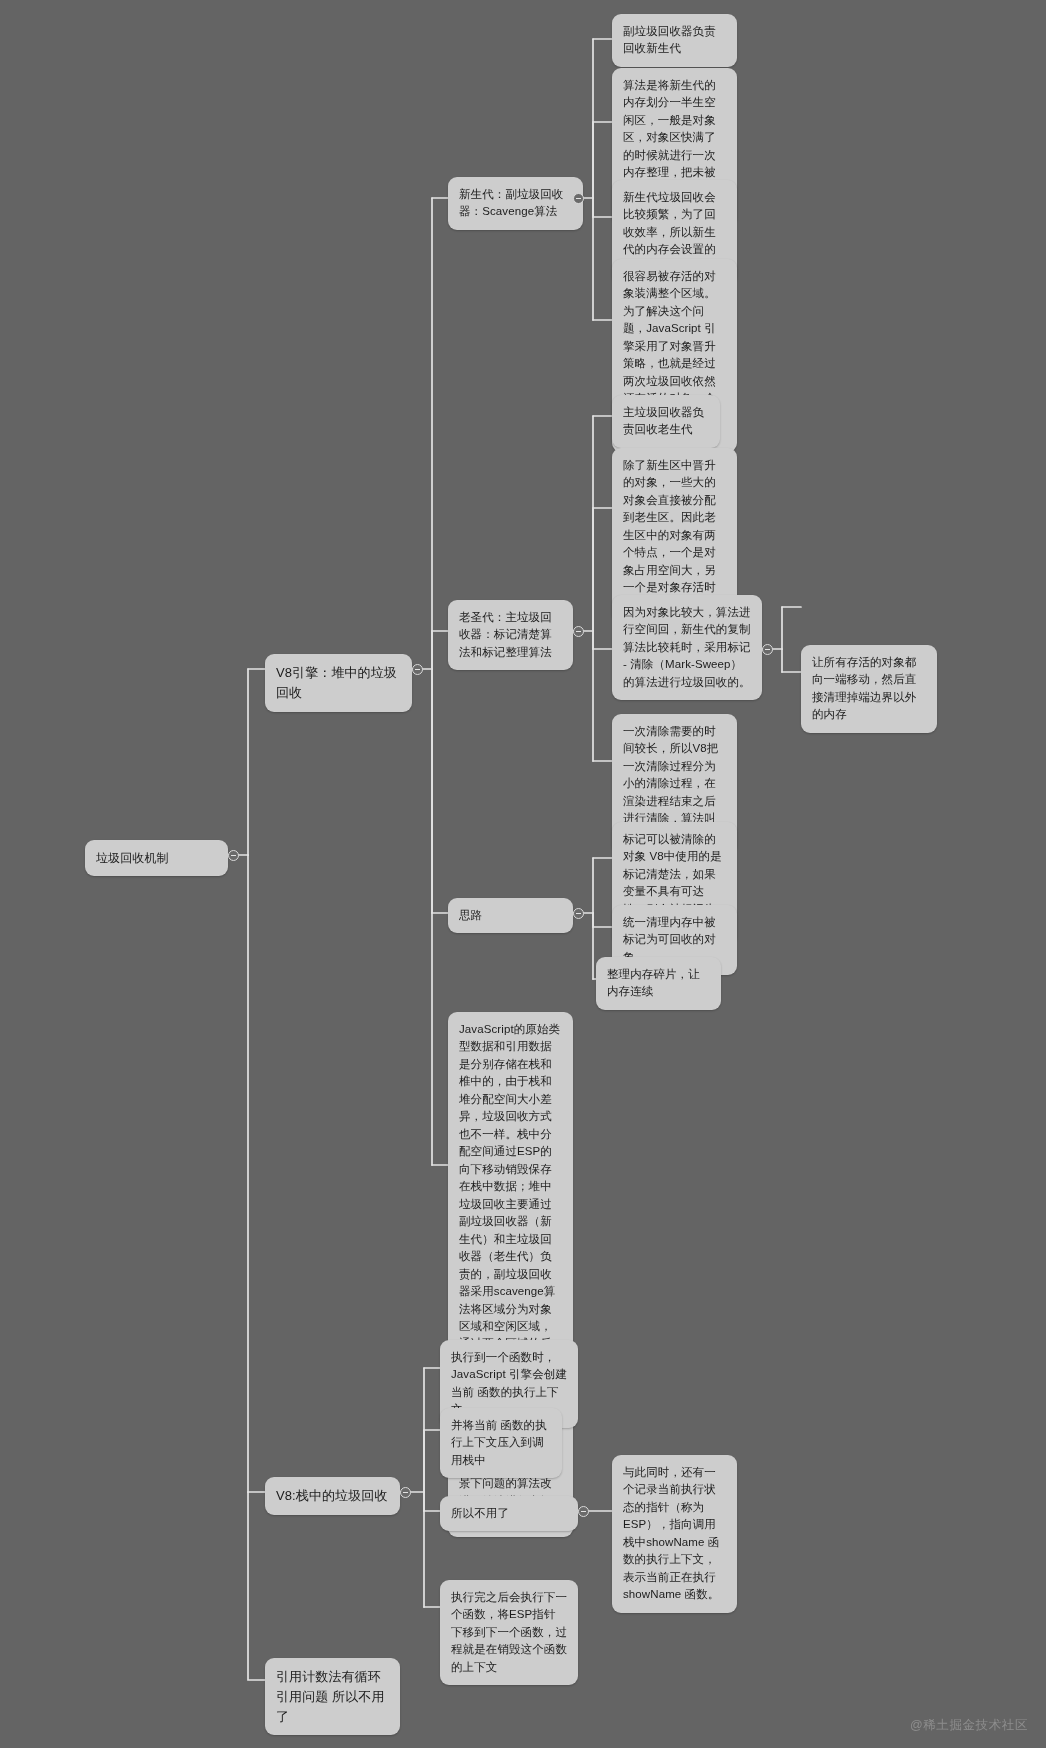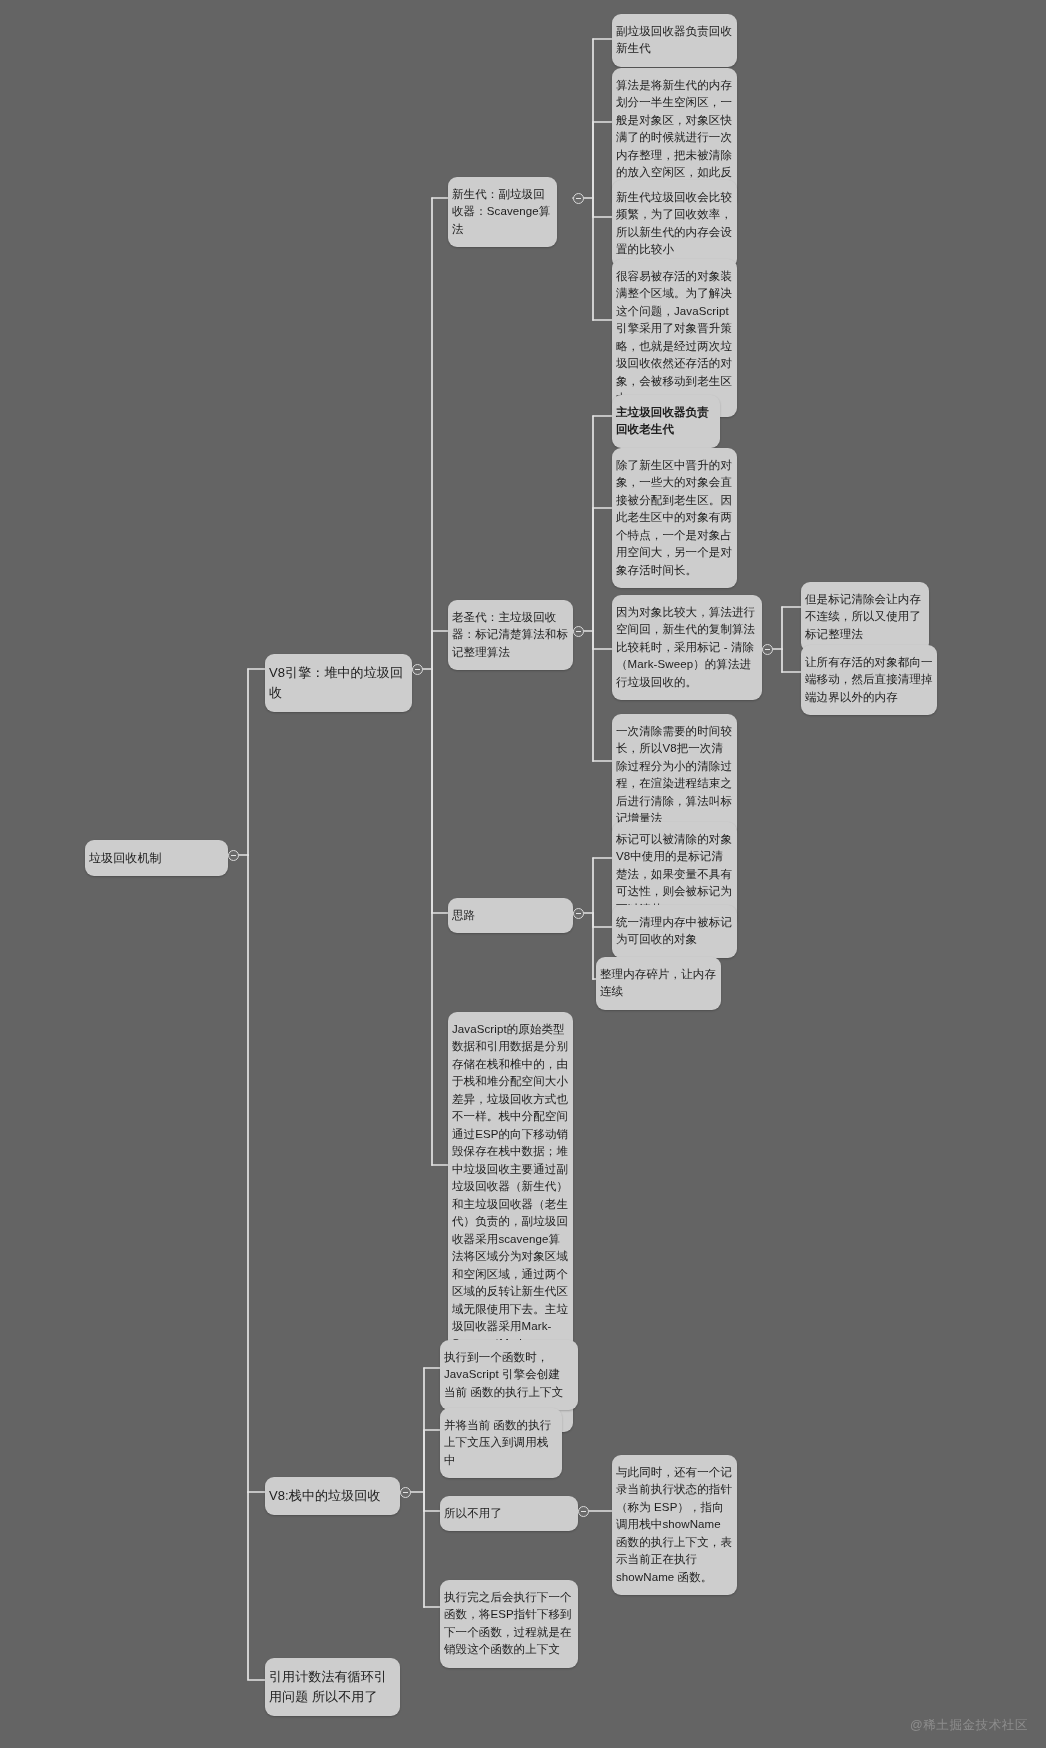--- a/index.html
+++ b/index.html
@@ -12,21 +12,21 @@
   }
   #canvas{position:absolute;left:0;top:0;width:1046px;height:1748px;}
   svg.links{position:absolute;left:0;top:0;width:1046px;height:1748px;pointer-events:none;}
   .node{
     position:absolute;
     background:#cdcdcd;
     border-radius:9px;
     color:#1c1c1c;
     font-size:11.5px;
     line-height:1.52;
-    padding:9px 4px;
+    padding:9px 11px;
     box-sizing:border-box;
     letter-spacing:0.1px;
     box-shadow:0 1px 2px rgba(0,0,0,.22);
   }
   .node.root{
     font-size:12px;
     background:#cdcdcd;
   }
   .node.lvl2{font-size:13px;}
   .toggle{
@@ -129,43 +129,42 @@
   <div class="toggle" style="left:228px;top:850px;"></div>
 
   <div class="node lvl2" style="left:265px;top:654px;width:147px;">V8引擎：堆中的垃圾回收</div>
   <div class="toggle" style="left:412px;top:664px;"></div>
 
   <div class="node lvl2" style="left:265px;top:1477px;width:135px;">V8:栈中的垃圾回收</div>
   <div class="toggle" style="left:400px;top:1487px;"></div>
 
   <div class="node lvl2" style="left:265px;top:1658px;width:135px;">引用计数法有循环引用问题 所以不用了</div>
 
-  <div class="node" style="left:448px;top:177px;width:109px;">新生代：副垃圾回收器：Scavenge算法</div>
+  <div class="node" style="left:448px;top:177px;width:135px;">新生代：副垃圾回收器：Scavenge算法</div>
   <div class="toggle" style="left:573px;top:193px;"></div>
 
   <div class="node" style="left:448px;top:600px;width:125px;">老圣代：主垃圾回收器：标记清楚算法和标记整理算法</div>
   <div class="toggle" style="left:573px;top:626px;"></div>
 
   <div class="node" style="left:448px;top:898px;width:125px;">思路</div>
   <div class="toggle" style="left:573px;top:908px;"></div>
 
   <div class="node" style="left:448px;top:1012px;width:125px;">JavaScript的原始类型数据和引用数据是分别存储在栈和椎中的，由于栈和堆分配空间大小差异，垃圾回收方式也不一样。栈中分配空间通过ESP的向下移动销毁保存在栈中数据；堆中垃圾回收主要通过副垃圾回收器（新生代）和主垃圾回收器（老生代）负责的，副垃圾回收器采用scavenge算法将区域分为对象区域和空闲区域，通过两个区域的反转让新生代区域无限使用下去。主垃圾回收器采用Mark-Sweep（Mark-Compact Incremental Marking解决不同场景下问题的算法改进）算法进行空间回</div>
 
   <div class="node" style="left:612px;top:14px;width:125px;">副垃圾回收器负责回收新生代</div>
   <div class="node" style="left:612px;top:68px;width:125px;">算法是将新生代的内存划分一半生空闲区，一般是对象区，对象区快满了的时候就进行一次内存整理，把未被清除的放入空闲区，如此反复</div>
   <div class="node" style="left:612px;top:180px;width:125px;">新生代垃圾回收会比较频繁，为了回收效率，所以新生代的内存会设置的比较小</div>
   <div class="node" style="left:612px;top:259px;width:125px;">很容易被存活的对象装满整个区域。为了解决这个问题，JavaScript 引擎采用了对象晋升策略，也就是经过两次垃圾回收依然还存活的对象，会被移动到老生区中。</div>
 
-  <div class="node" style="left:612px;top:395px;width:108px;font-weight:bold;">主垃圾回收器负责回收老生代</div>
+  <div class="node" style="left:612px;top:395px;width:108px;">主垃圾回收器负责回收老生代</div>
   <div class="node" style="left:612px;top:448px;width:125px;">除了新生区中晋升的对象，一些大的对象会直接被分配到老生区。因此老生区中的对象有两个特点，一个是对象占用空间大，另一个是对象存活时间长。</div>
   <div class="node" style="left:612px;top:595px;width:150px;">因为对象比较大，算法进行空间回，新生代的复制算法比较耗时，采用标记 - 清除（Mark-Sweep）的算法进行垃圾回收的。</div>
   <div class="toggle" style="left:762px;top:644px;"></div>
   <div class="node" style="left:612px;top:714px;width:125px;">一次清除需要的时间较长，所以V8把一次清除过程分为小的清除过程，在渲染进程结束之后进行清除，算法叫标记增量法</div>
 
-  <div class="node" style="left:801px;top:582px;width:128px;">但是标记清除会让内存不连续，所以又使用了标记整理法</div>
   <div class="node" style="left:801px;top:645px;width:136px;">让所有存活的对象都向一端移动，然后直接清理掉端边界以外的内存</div>
 
   <div class="node" style="left:612px;top:822px;width:125px;">标记可以被清除的对象 V8中使用的是标记清楚法，如果变量不具有可达性，则会被标记为可以清楚</div>
   <div class="node" style="left:612px;top:905px;width:125px;">统一清理内存中被标记为可回收的对象</div>
   <div class="node" style="left:596px;top:957px;width:125px;">整理内存碎片，让内存连续</div>
 
   <div class="node" style="left:440px;top:1340px;width:138px;">执行到一个函数时，JavaScript 引擎会创建 当前 函数的执行上下文</div>
   <div class="node" style="left:440px;top:1408px;width:122px;font-family:Liberation Serif, serif;">并将当前 函数的执行上下文压入到调用栈中</div>
   <div class="node" style="left:440px;top:1496px;width:138px;">所以不用了</div>
   <div class="toggle" style="left:578px;top:1506px;"></div>

